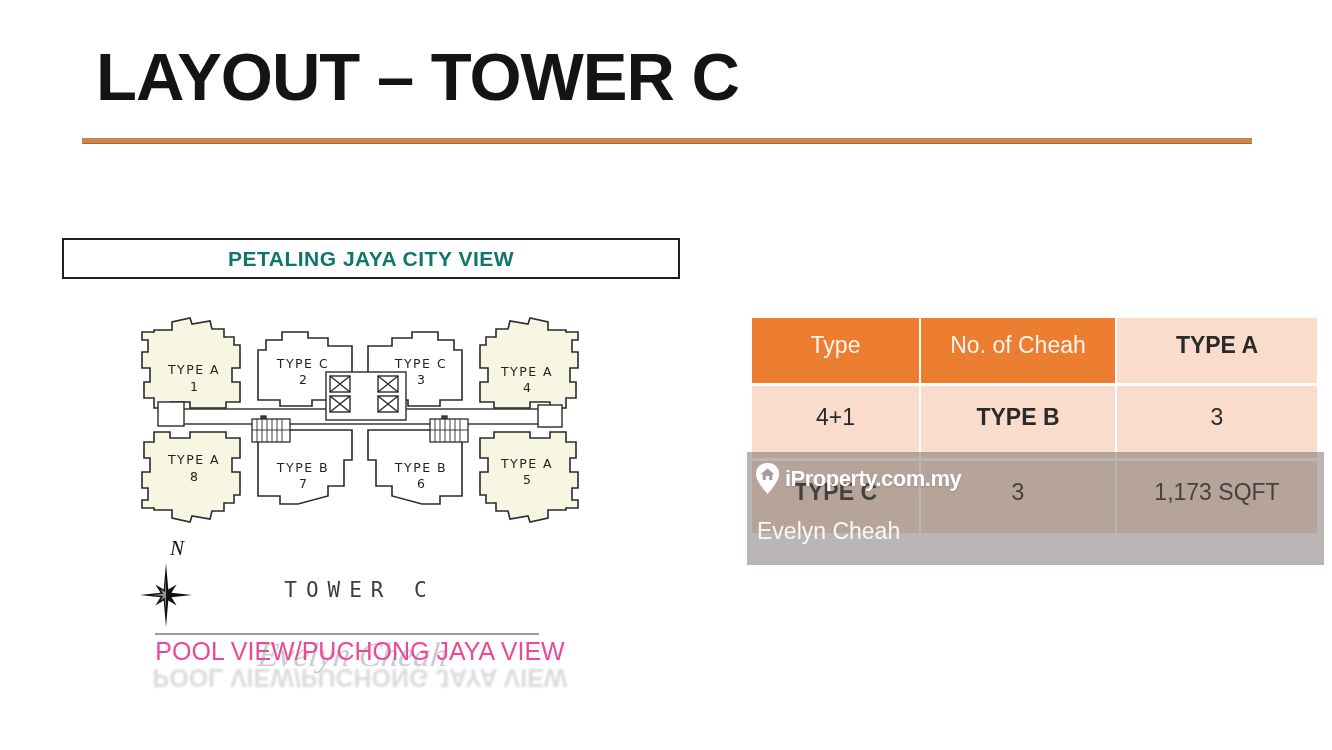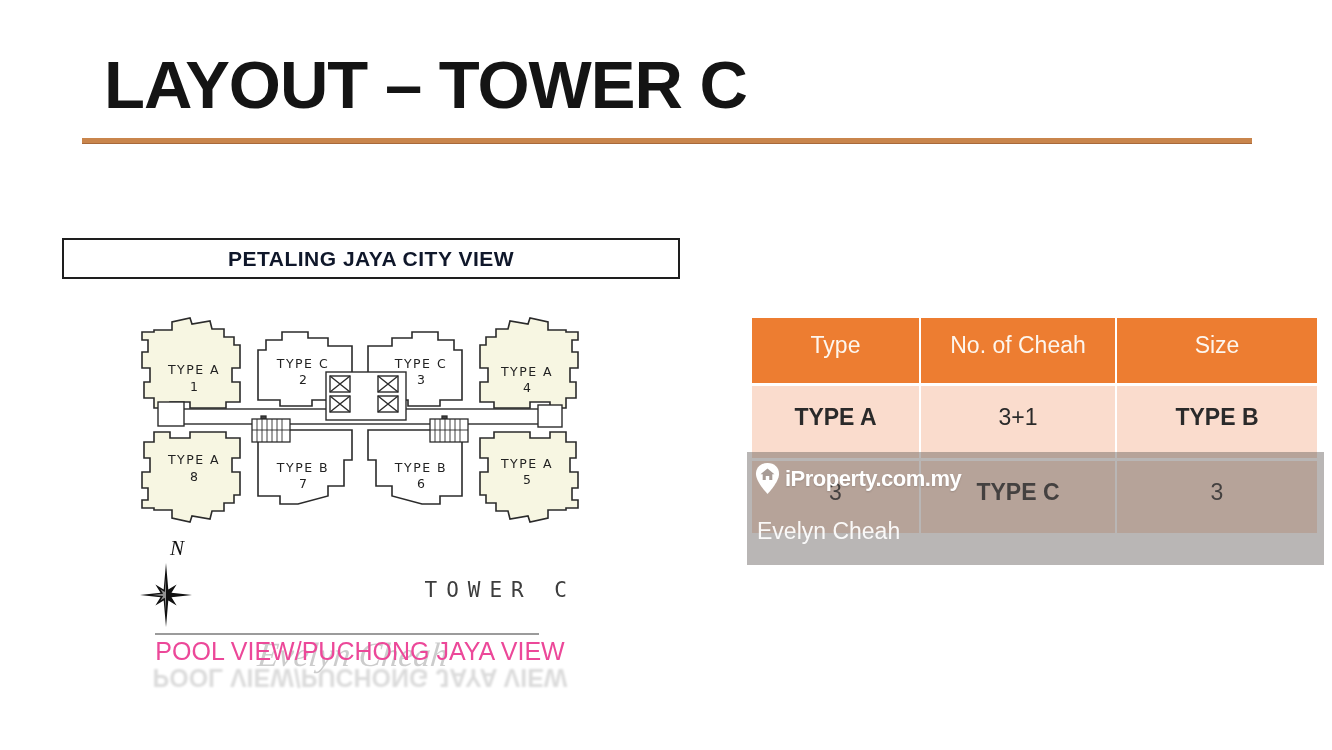--- a/index.html
+++ b/index.html
@@ -2,42 +2,42 @@
 <html><head>
 <meta charset="utf-8">
 <style>
   html,body{margin:0;padding:0;}
   body{
     width:1332px;height:750px;position:relative;overflow:hidden;
     background:#ffffff;font-family:"Liberation Sans",sans-serif;
   }
   
   .slide-title{
-    position:absolute;left:88px;top:30px;margin:16px;
+    position:absolute;left:88px;top:30px;margin:8px;
     font-size:67px;font-weight:700;letter-spacing:-1px;color:#141414;
     font-family:"Liberation Sans",sans-serif;white-space:nowrap;
   }
   .title-rule{
     position:absolute;left:82px;top:138px;width:1170px;height:5px;
     background:#C9854C;border-bottom:1px solid #A8693A;
   }
   
   .view-box{
     position:absolute;left:62px;top:238px;width:614px;height:37px;
     border:2px solid #1e1e1e;display:flex;align-items:center;justify-content:center;
-    font-size:21px;font-weight:600;letter-spacing:.5px;color:#0f172a;
+    font-size:21px;font-weight:600;letter-spacing:.5px;color:#0f766e;
   }
   
   .plan-svg{position:absolute;left:130px;top:310px;}
   .unit-label{font-family:"DejaVu Sans",sans-serif;font-size:12.5px;letter-spacing:1.5px;fill:#222;}
   .unit-num{font-family:"DejaVu Sans",sans-serif;font-size:12.5px;fill:#222;}
   .compass-svg{position:absolute;left:136px;top:533px;}
   .compass-n{font-family:"Liberation Serif",serif;font-style:italic;font-size:21px;fill:#111;}
   .tower-label{
-    position:absolute;left:116px;top:578px;width:460px;text-align:right;
+    position:absolute;left:130px;top:578px;width:460px;text-align:center;
     font-family:"DejaVu Sans Mono",monospace;font-size:21px;letter-spacing:9px;color:#3d3d3d;
   }
   .plan-divider{position:absolute;left:155px;top:633px;width:384px;height:2px;background:#9b9b9b;}
   .pool-label{
     position:absolute;left:100px;top:637px;width:520px;text-align:center;
     font-size:25px;font-weight:400;letter-spacing:0px;color:#ec4899;z-index:3;
   }
   .pool-reflection{
     position:absolute;left:100px;top:663px;width:520px;text-align:center;
     font-size:25px;font-weight:700;color:#000;transform:scaleY(-1);
@@ -162,30 +162,30 @@
 
 <div class="tower-label">TOWER C</div>
 <div class="plan-divider"></div>
 <div class="ghost-agent">Evelyn Cheah</div>
 <div class="pool-label">POOL VIEW/PUCHONG JAYA VIEW</div>
 <div class="pool-reflection">POOL VIEW/PUCHONG JAYA VIEW</div>
 
 <div class="spec-table">
   <div class="cell hdr">Type</div>
   <div class="cell hdr">No. of Cheah</div>
-  <div class="cell hdr">Size</div>
 
   <div class="cell bdy type-cell">TYPE A</div>
-  <div class="cell bdy">3+1</div>
+  <div class="cell bdy">4+1</div>
 
   <div class="cell bdy type-cell">TYPE B</div>
   <div class="cell bdy">3</div>
 
   <div class="cell bdy type-cell">TYPE C</div>
   <div class="cell bdy">3</div>
+  <div class="cell bdy">1,173 SQFT</div>
 </div>
 
 <div class="wm-band">
   <div class="wm-logo">
     <svg width="25" height="33" viewBox="0 0 26 34">
       <path fill="#ffffff" d="M13,1 C5.5,1 1,6 1,12.2 C1,20.5 13,33 13,33 C13,33 25,20.5 25,12.2 C25,6 20.5,1 13,1 Z"></path>
       <path fill="#a89c96" d="M13,6.5 L5.8,12.5 L8,12.5 L8,18.5 L11.2,18.5 L11.2,14.5 L14.8,14.5 L14.8,18.5 L18,18.5 L18,12.5 L20.2,12.5 Z"></path>
     </svg>
     <span class="wm-brand">iProperty.com.my</span>
   </div>

